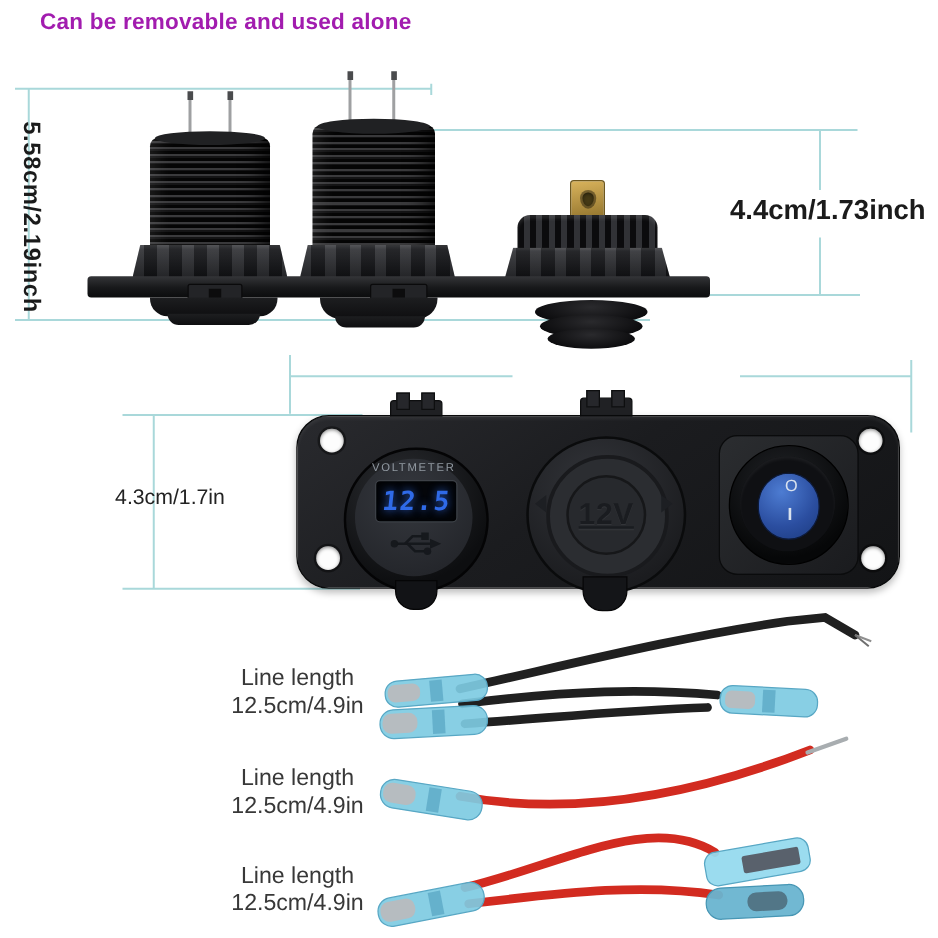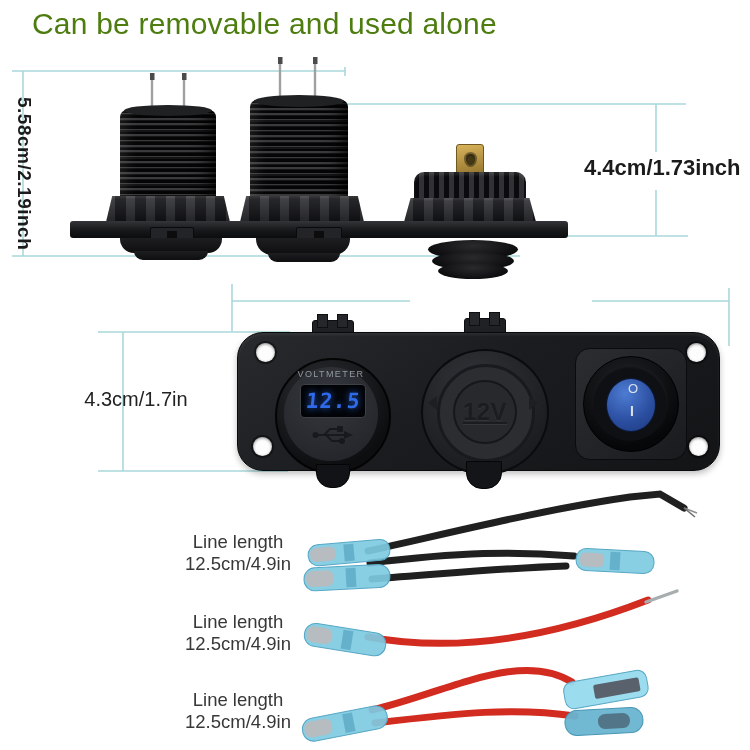--- a/index.html
+++ b/index.html
@@ -1,27 +1,27 @@
 <!DOCTYPE html>
 <html><head>
 <meta charset="utf-8">
 <style>
   html,body{margin:0;padding:0;background:#fff;}
   #app{position:relative;width:750px;height:750px;background:#ffffff;overflow:hidden;
        font-family:"Liberation Sans",sans-serif;color:#1c1c1c;}
   .abs{position:absolute;}
   svg.layer{position:absolute;left:0;top:0;}
   
-  .title{left:32px;top:7px;font-size:30px;font-weight:400;letter-spacing:.2px;color:#4d7c0f;}
+  .title{left:32px;top:7px;font-size:18px;font-weight:700;letter-spacing:.2px;color:#a21caf;}
   .dim{color:#1b1b1b;font-weight:700;}
   .dim-v{left:6px;top:88px;width:36px;height:172px;display:flex;align-items:center;justify-content:center;
          writing-mode:vertical-rl;font-size:19px;font-weight:700;letter-spacing:.5px;}
   .dim-44{left:584px;top:155px;width:156px;text-align:center;font-size:22px;}
   .dim-1527{left:408px;top:286px;width:190px;text-align:center;font-size:22px;}
-  .dim-43{left:80px;top:388px;width:112px;text-align:center;font-size:20px;font-weight:400;color:#222;}
+  .dim-43{left:80px;top:388px;width:112px;text-align:center;font-size:17px;font-weight:400;color:#222;}
   .wire-label{width:116px;text-align:center;font-size:18.5px;line-height:22px;font-weight:400;color:#383838;}
   
   .plate{left:70px;top:221px;width:498px;height:17px;background:linear-gradient(#343538,#17181a 55%,#0b0c0d);
          border-radius:3px;}
   .clip{height:15px;background:#232427;border:1px solid #0a0a0b;border-radius:2px;top:227px;}
   .clip .sq{position:absolute;left:50%;top:3px;width:10px;height:8px;margin-left:-5px;background:#0c0c0d;}
   .undercap{background:linear-gradient(#1d1e20,#0e0e10);border-radius:0 0 14px 14px;}
   .cyl{background:
         repeating-linear-gradient(180deg,#050505 0 2.6px,#3a3a3c 2.6px 4.2px,#141415 4.2px 5.4px);
        border-radius:7px 7px 0 0;box-shadow:inset 14px 0 16px -10px rgba(255,255,255,.12),

